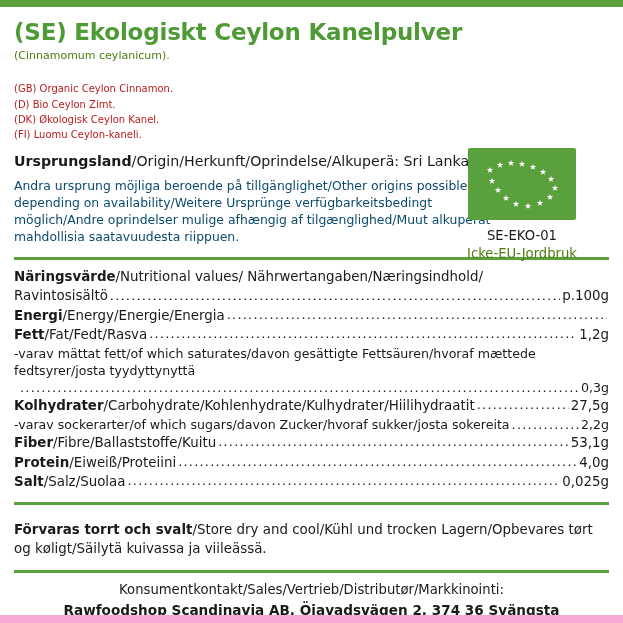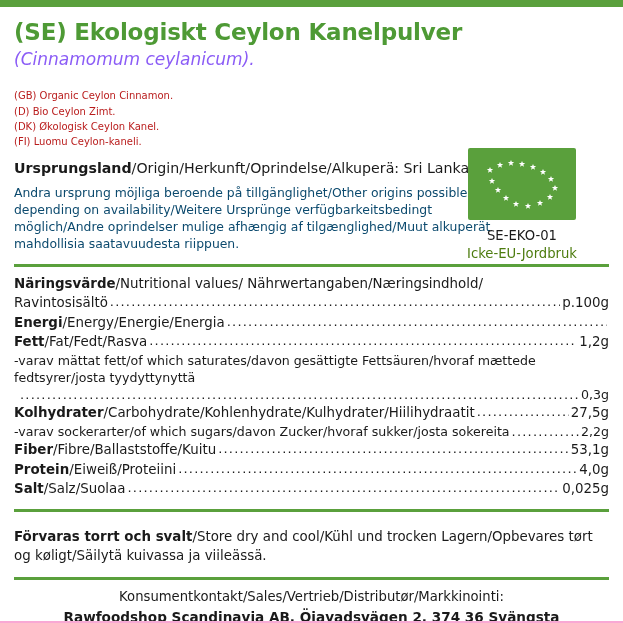--- a/index.html
+++ b/index.html
@@ -7,36 +7,35 @@
     margin: 0; padding: 0;
     width: 623px; height: 623px;
     background: #ffffff;
     font-family: "DejaVu Sans", sans-serif;
   }
   #label {
     position: relative;
     width: 623px; height: 623px;
     background: #ffffff;
     border-top: 7px solid #5aa03c;
-    border-bottom: 2px solid #f9a8d4;
+    border-bottom: 8px solid #f9a8d4;
     padding: 10px 14px 0 14px;
     overflow: hidden;
   }
   .title {
     color: #4e9a35;
     font-size: 23px;
     font-weight: bold;
     letter-spacing: -0.2px;
     line-height: 1.15;
     margin: 2px 0 0 0;
   }
   .subtitle {
-    font-size: 17px;
-    font-style: italic;
-    color: #8b5cf6;
+    font-size: 11px;
+    color: #4d7c0f;
     margin: 4px 0 0 0;
   }
   .translations {
     margin-top: 19px;
     font-size: 10px;
     color: #b91c1c;
     line-height: 1.52;
   }
   .origin {
     margin-top: 9px;
@@ -88,21 +87,21 @@
   .rule.thin {
     border-top: 3px solid #5aa03c;
   }
   .nutri {
     font-size: 13.4px;
     color: #1a1a1a;
     line-height: 1.45;
   }
   .nrow {
     display: flex;
-    align-items: flex-start;
+    align-items: center;
     width: 100%;
     white-space: nowrap;
     overflow: hidden;
   }
   .nrow .nm { flex: 0 0 auto; }
   .nrow .nm b { font-weight: bold; }
   .nrow .dots {
     flex: 1 1 auto;
     overflow: hidden;
     letter-spacing: 1.2px;

